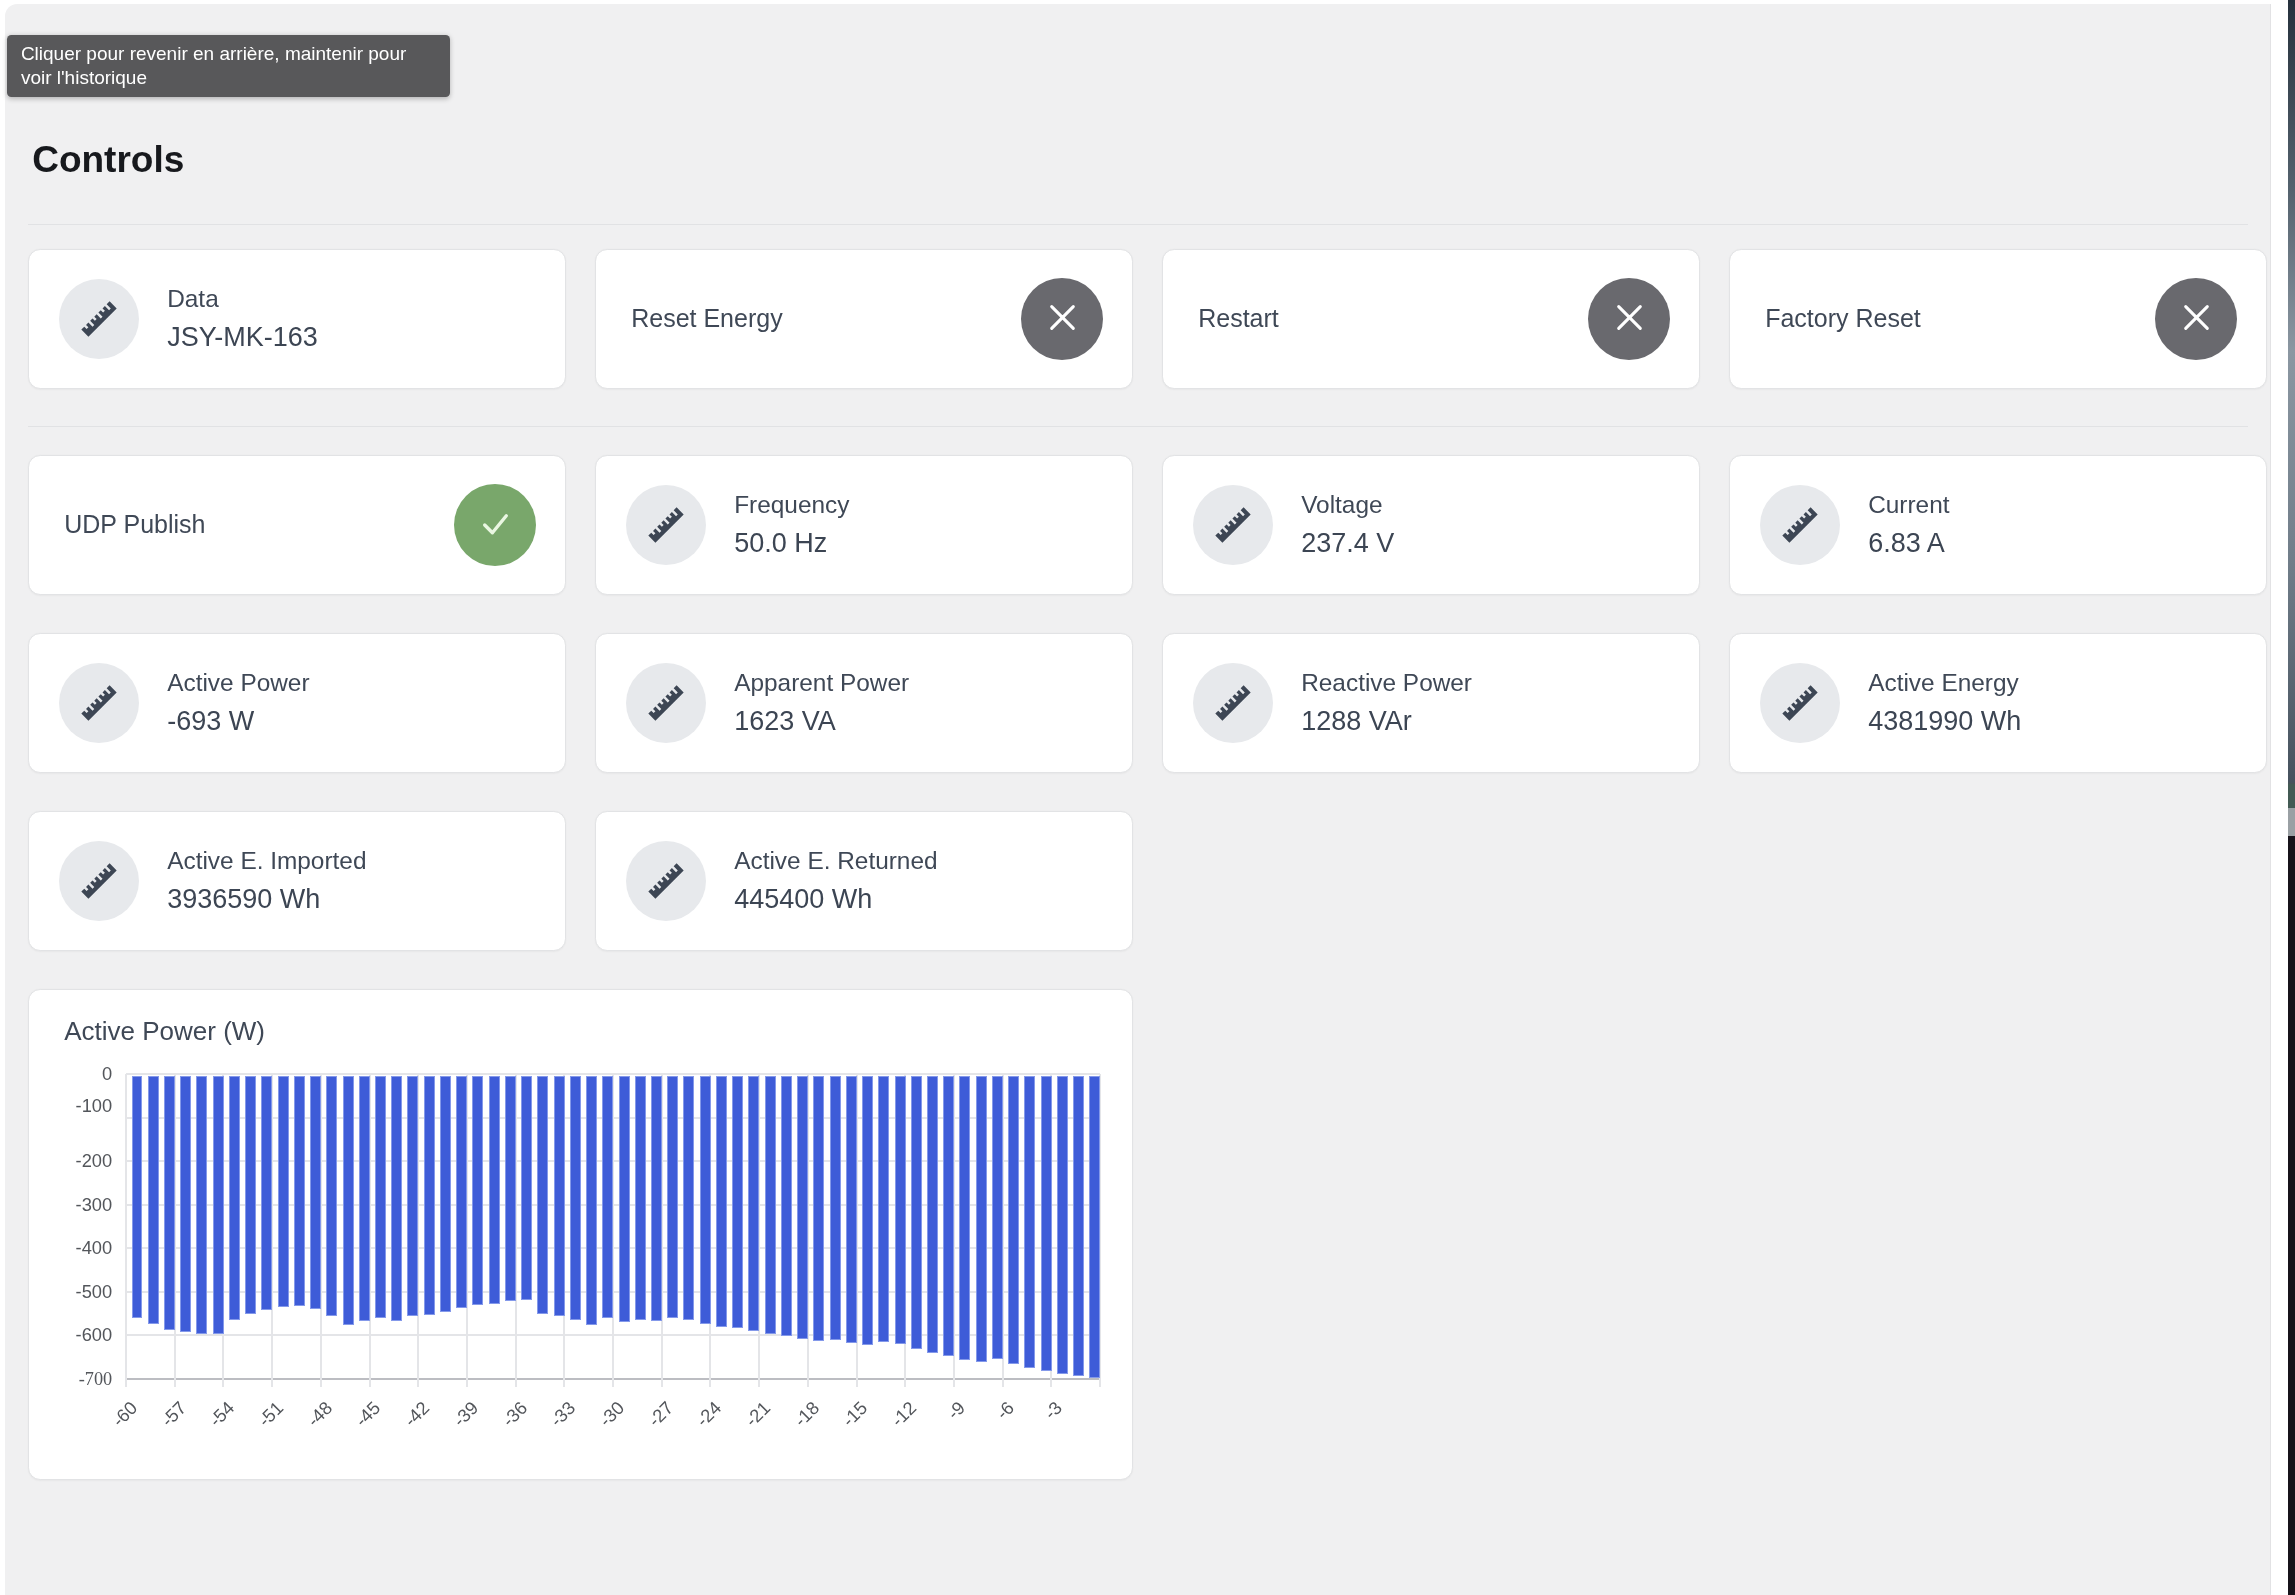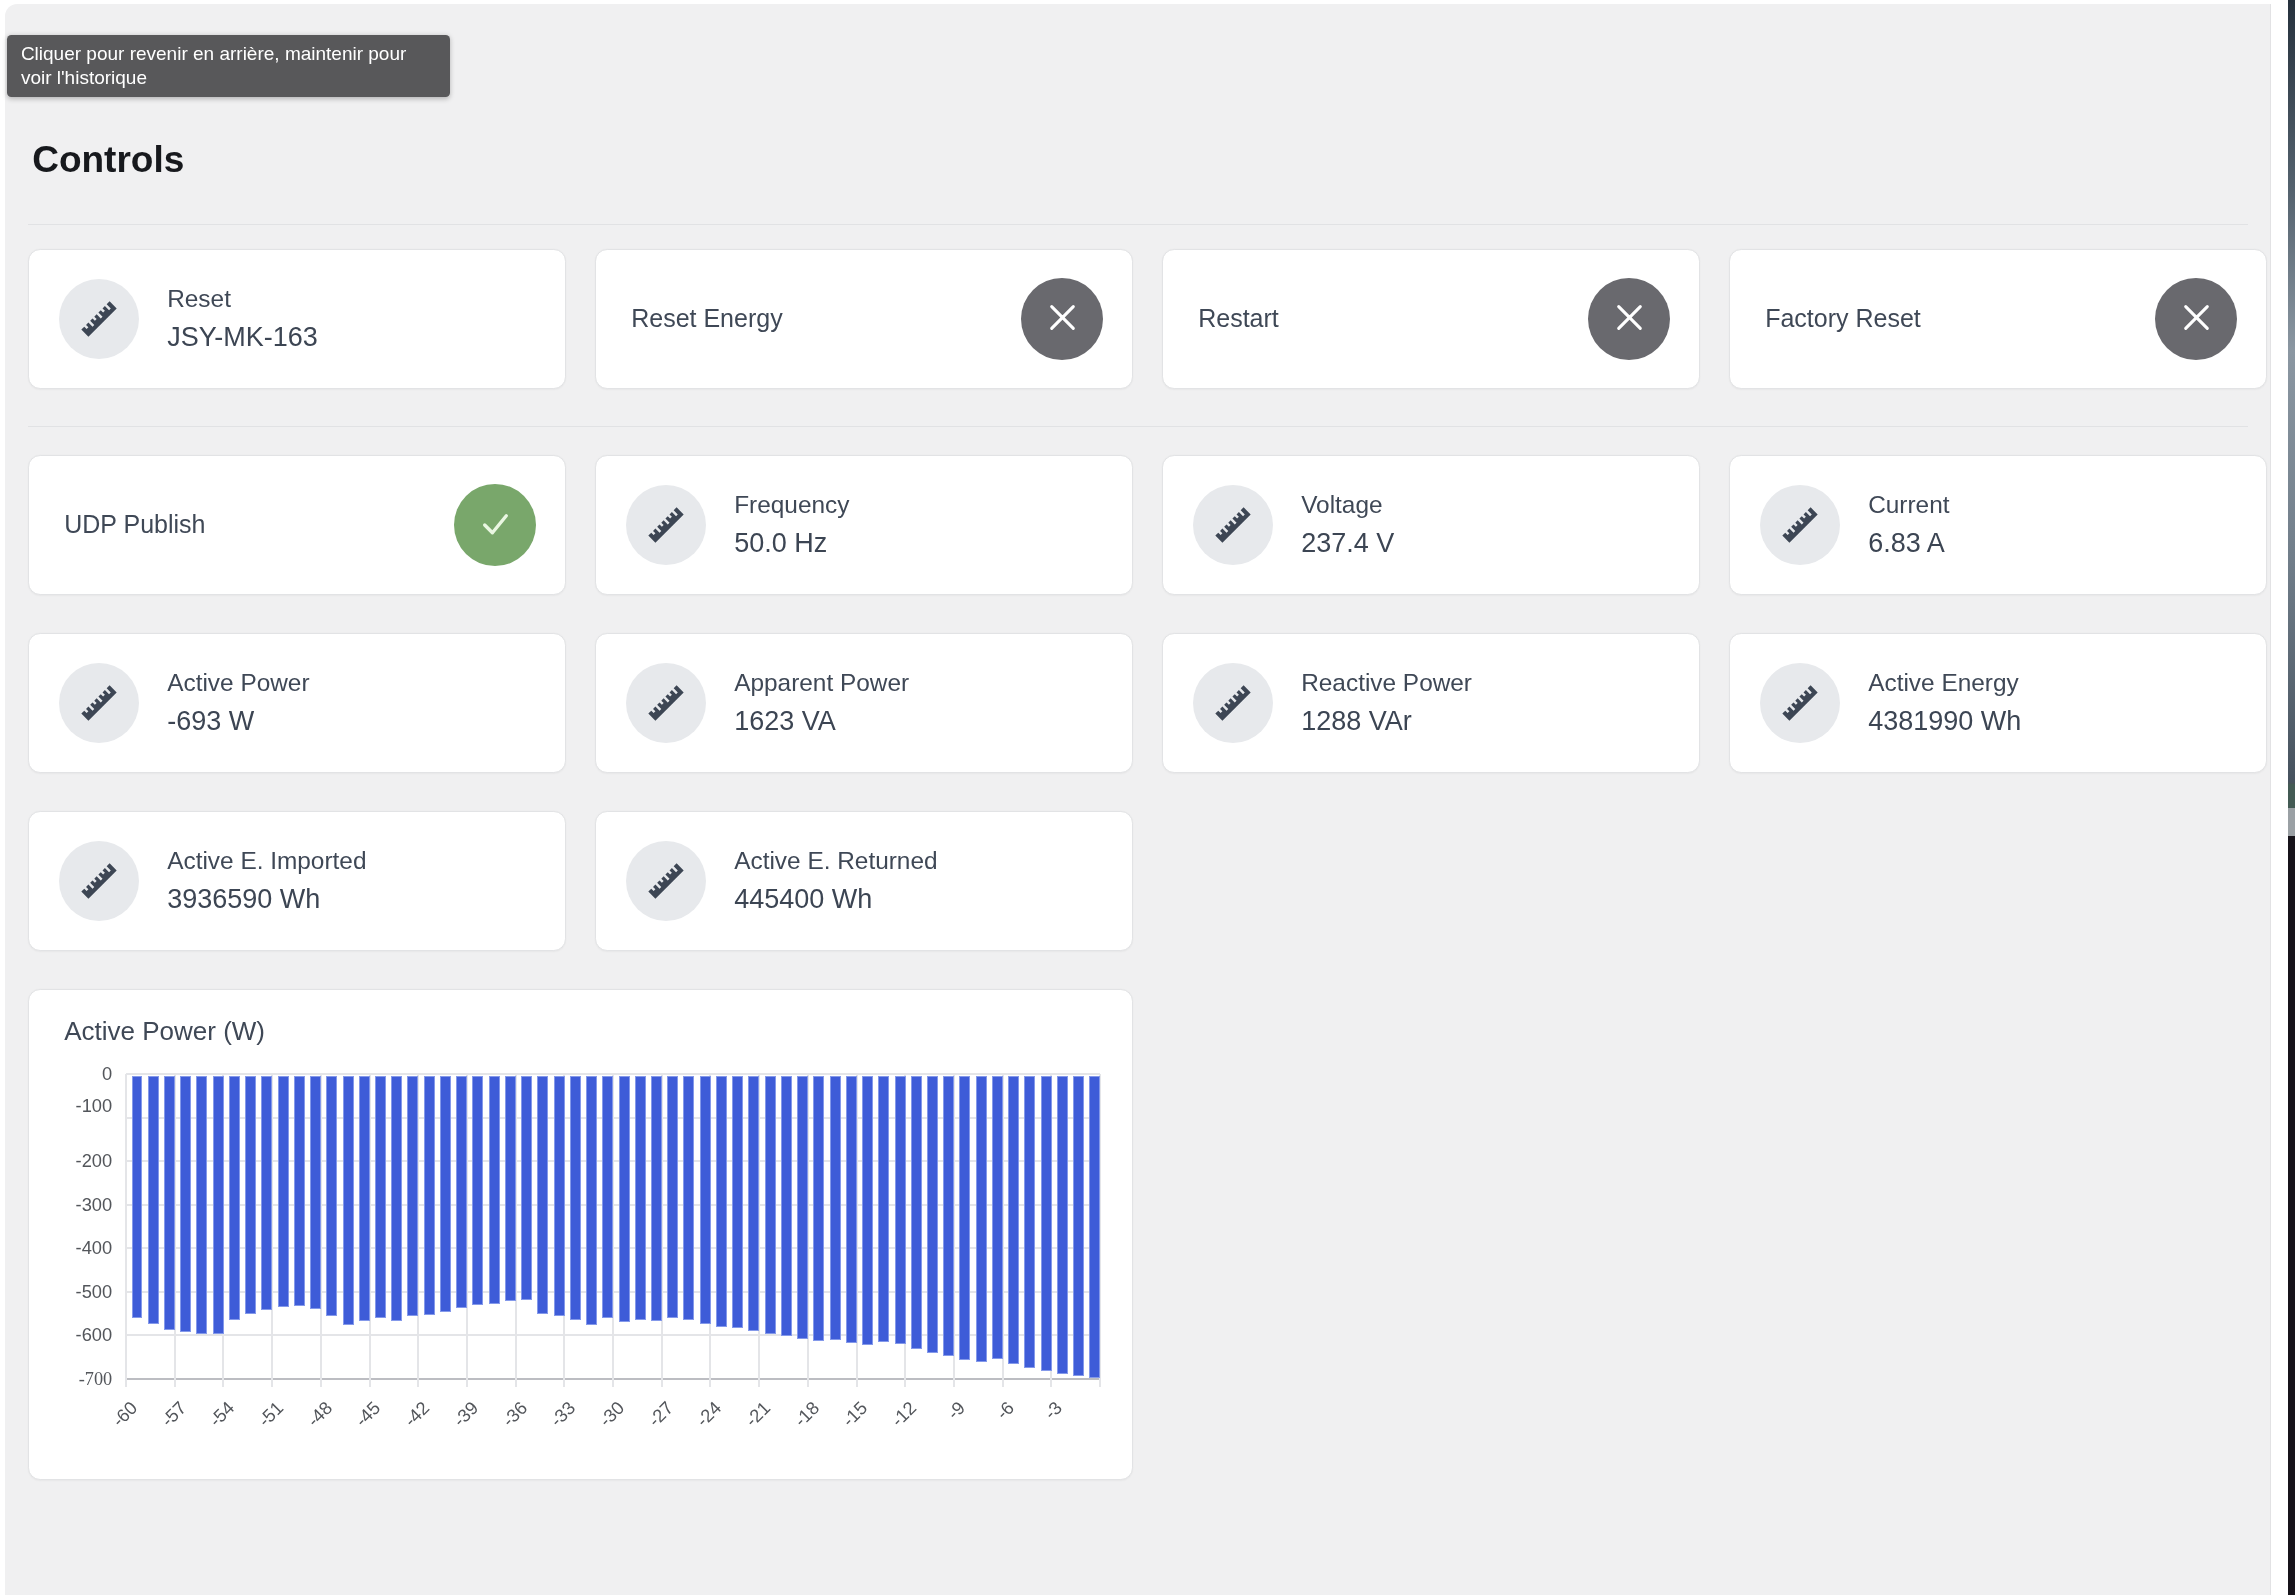--- a/index.html
+++ b/index.html
@@ -118,21 +118,21 @@
 
   <div class="grid">
 
     <div class="card two-line">
       <span class="icon-circle">
         <svg viewBox="0 0 24 24">
             <path fill="#3d4654" d="M1.39,18.36L3.16,16.6L4.58,18.01L5.64,16.95L4.22,15.54L5.64,14.12L8.11,16.6L9.17,15.54L6.7,13.06L8.11,11.65L9.53,13.06L10.59,12L9.17,10.59L10.59,9.17L13.06,11.65L14.12,10.59L11.65,8.11L13.06,6.7L14.47,8.11L15.54,7.05L14.12,5.64L15.54,4.22L18.01,6.7L19.07,5.64L16.6,3.16L18.36,1.39L22.61,5.64L5.64,22.61L1.39,18.36Z"></path>
           </svg>
       </span>
       <div class="tl">
-        <div class="label">Reset</div>
+        <div class="label">Data</div>
         <div class="value">JSY-MK-163</div>
       </div>
     </div>
 
     <div class="card action">
       <div class="single-label">Reset Energy</div>
       <button class="circle-btn gray">
         <span><svg viewBox="0 0 24 24" width="37" height="37">
               <path stroke="#ffffff" stroke-width="2" stroke-linecap="round" fill="none" d="M5 5 L19 19 M19 5 L5 19"></path>
             </svg></span>

